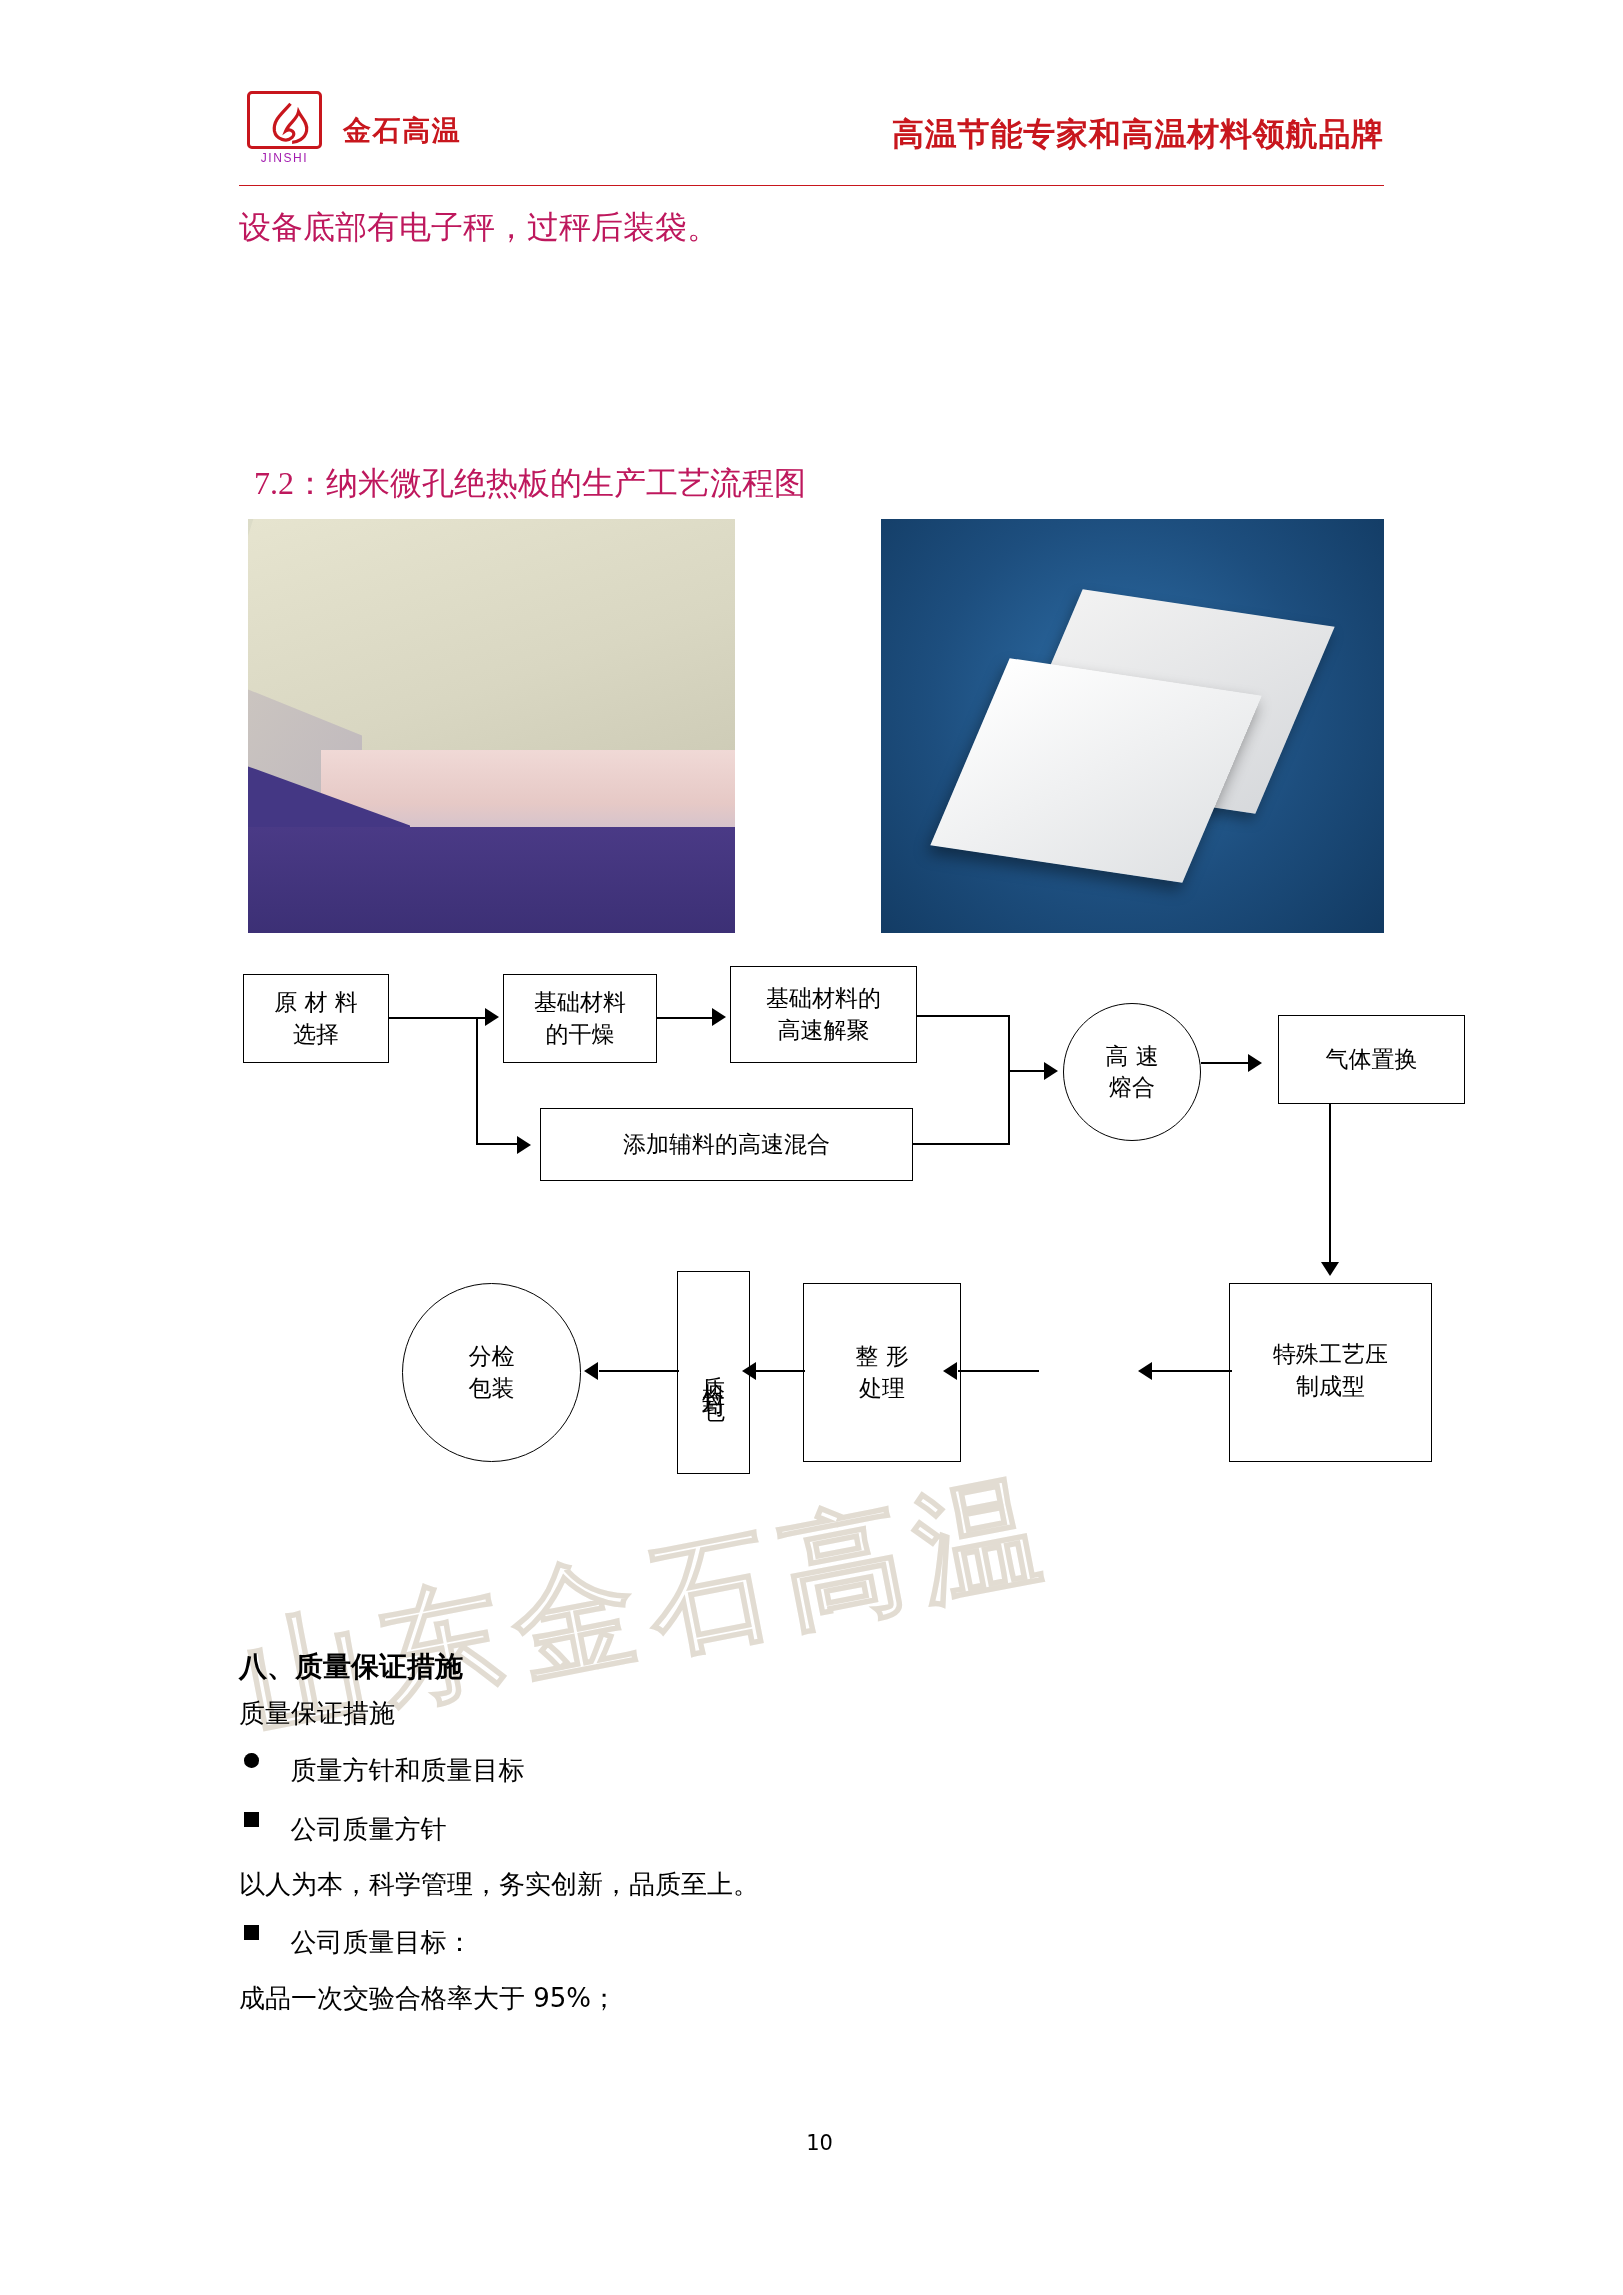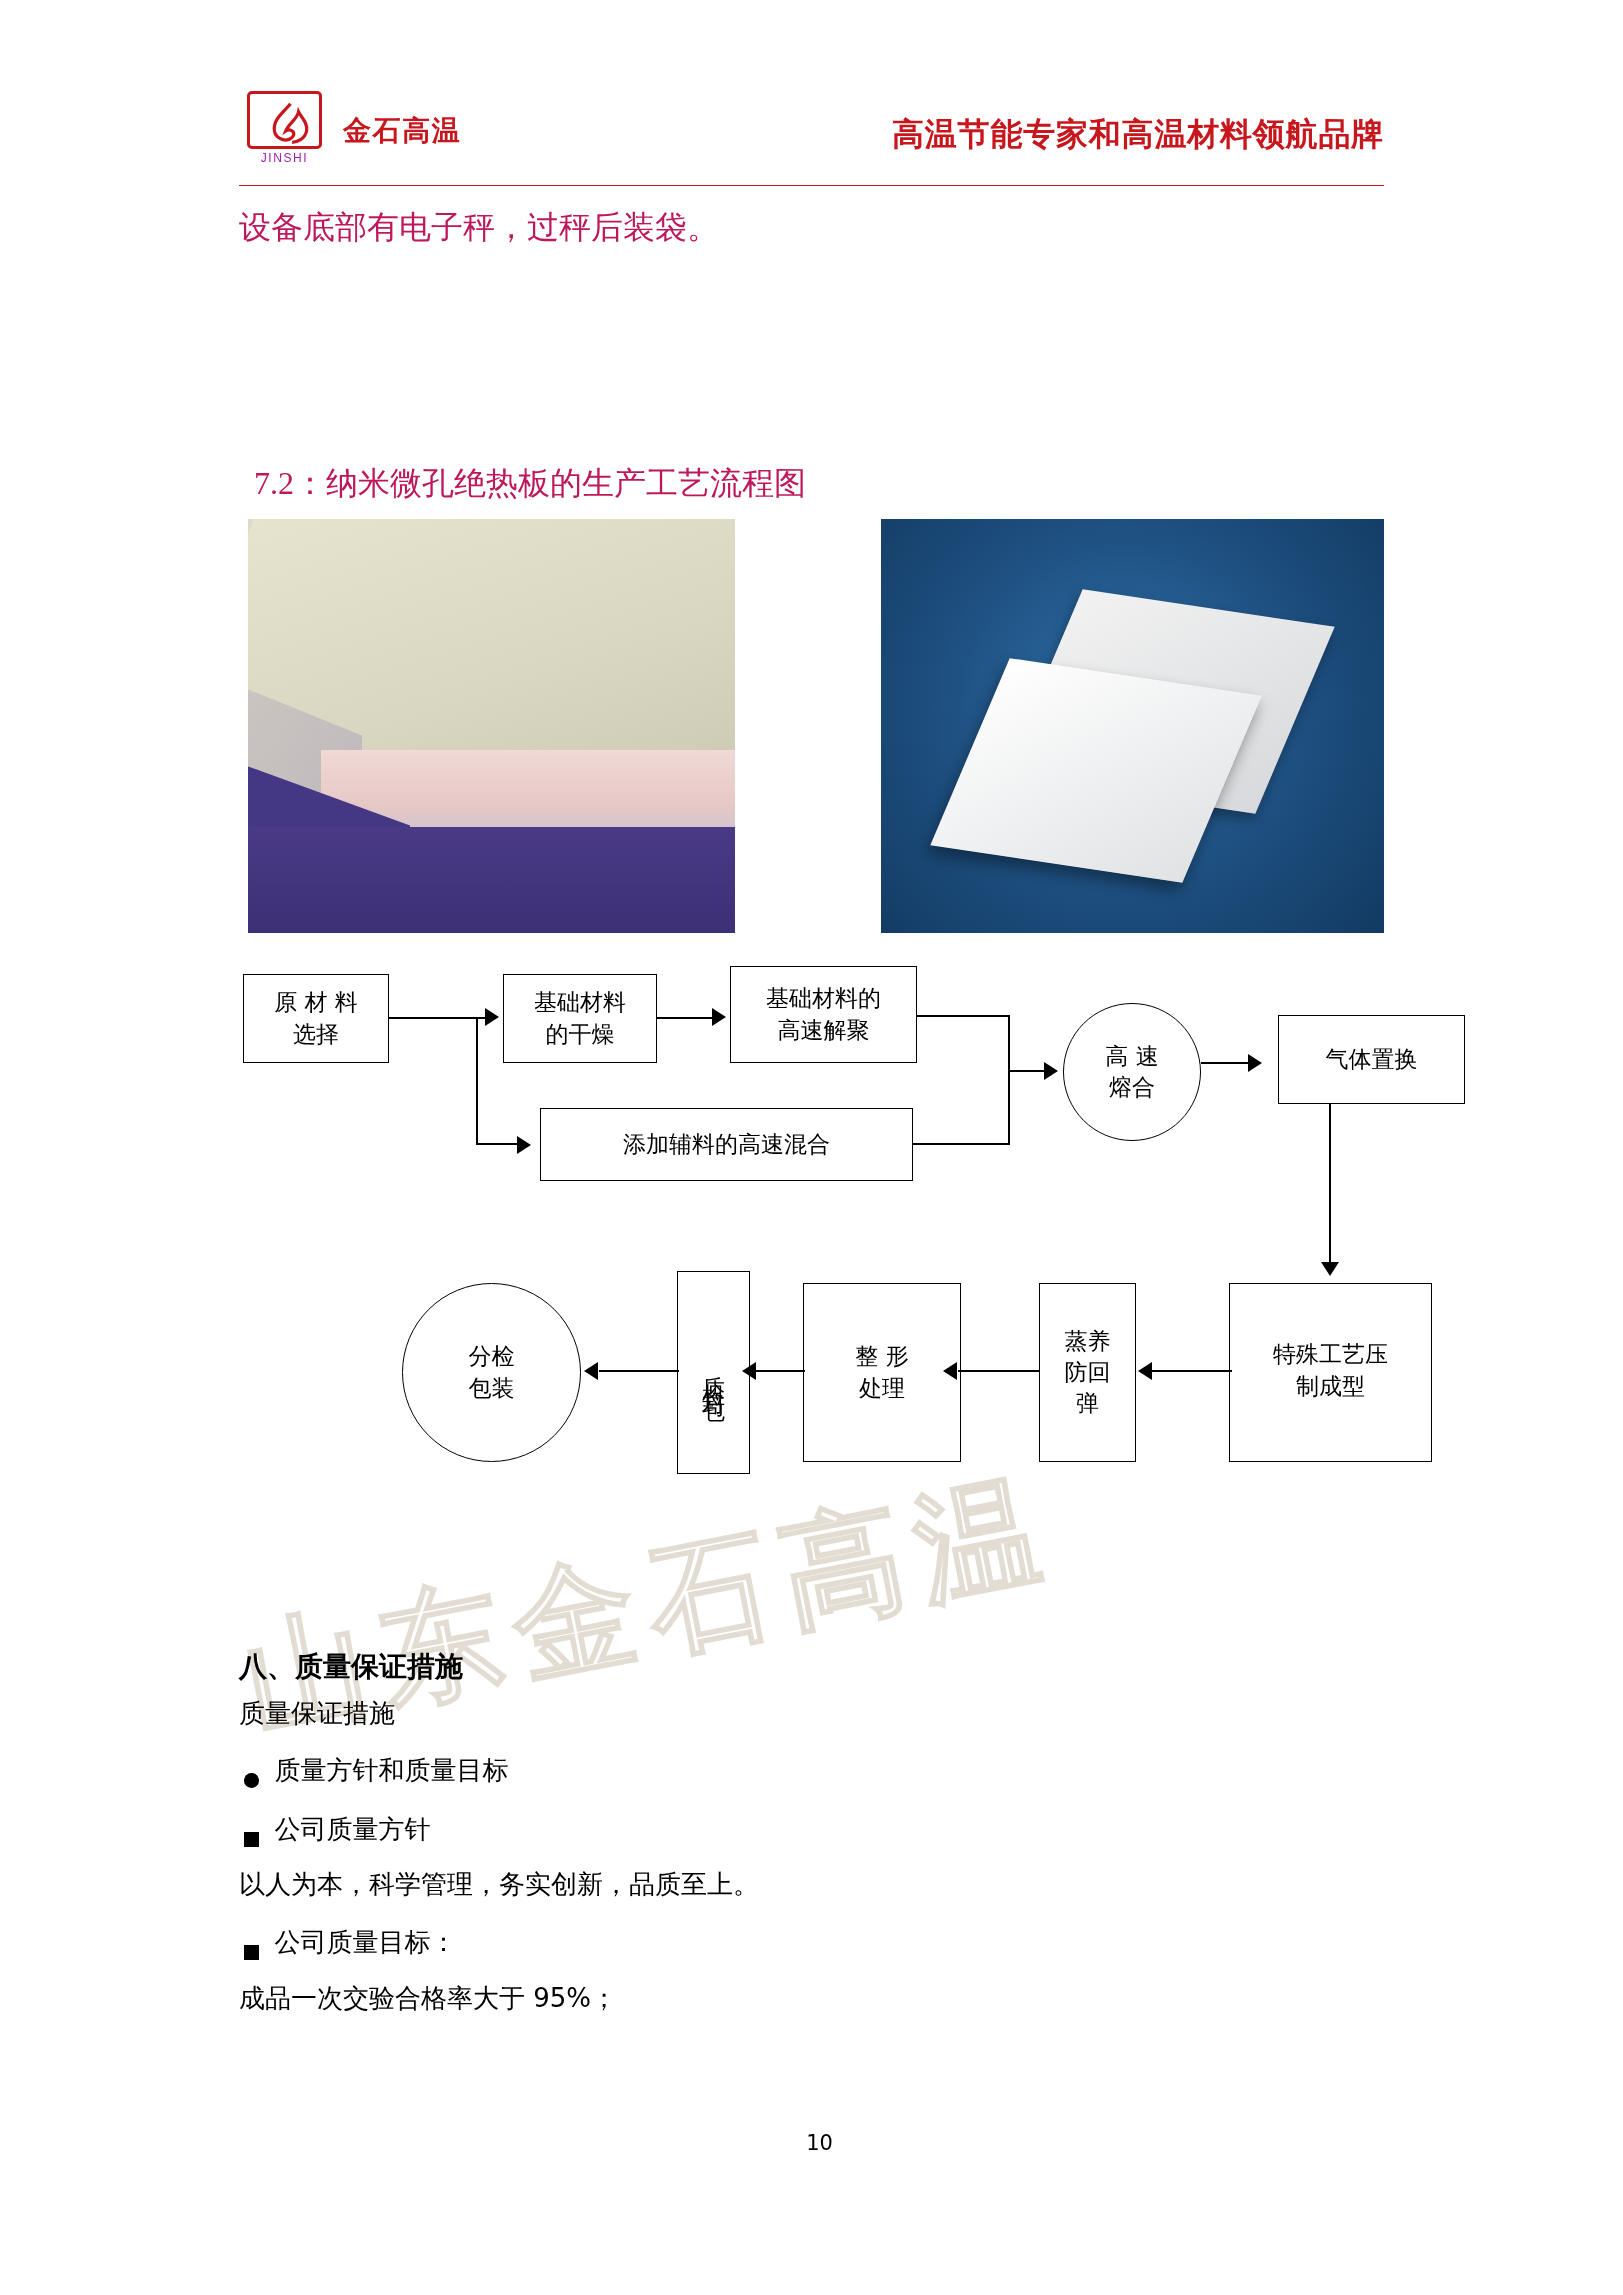--- a/index.html
+++ b/index.html
@@ -258,22 +258,22 @@
     left: 239px;
     font-size: 26px;
     font-family: "DejaVu Sans", sans-serif;
   }
   .bullet-row {
     position: absolute;
     left: 244px;
     font-size: 26px;
     font-family: "DejaVu Sans", sans-serif;
     display: flex;
-    align-items: flex-end;
-    gap: 16px;
+    align-items: flex-start;
+    gap: 32px;
   }
   .dot-marker {
     width: 14.6px; height: 14.6px;
     border-radius: 50%;
     background: #000;
     display: inline-block;
   }
   .sq-marker {
     width: 14.6px; height: 14.6px;
     background: #000;
@@ -344,23 +344,20 @@
     <div class="node" style="left:313px; top:150px; width:373px; height:73px;">添加辅料的高速混合</div>
 
     <div class="node circle" style="left:175px; top:325px; width:179px; height:179px;">分检
 包装</div>
 
     <div class="node vertical" style="left:450px; top:313px; width:73px; height:203px; letter-spacing:8px;">质检封包</div>
 
     <div class="node" style="left:576px; top:325px; width:158px; height:179px;">整 形
 处理</div>
 
-    <div class="node" style="left:812px; top:325px; width:97px; height:179px;">蒸养
-防回
-弹</div>
 
     <div class="node" style="left:1002px; top:325px; width:203px; height:179px;font-family:Liberation Mono, monospace;">特殊工艺压
 制成型</div>
 
     <div class="line" style="left:162px; top:59px; width:89px; height:2.4px;"></div>
     <div class="line" style="left:249px; top:59px; width:2.4px; height:127px;"></div>
     <div class="line" style="left:249px; top:59px; width:12px; height:2.4px;"></div>
     <div class="arrow right" style="left:258px; top:50px;"></div>
     <div class="line" style="left:249px; top:185px; width:41px; height:2.4px;"></div>
     <div class="arrow right" style="left:290px; top:178px;"></div>

